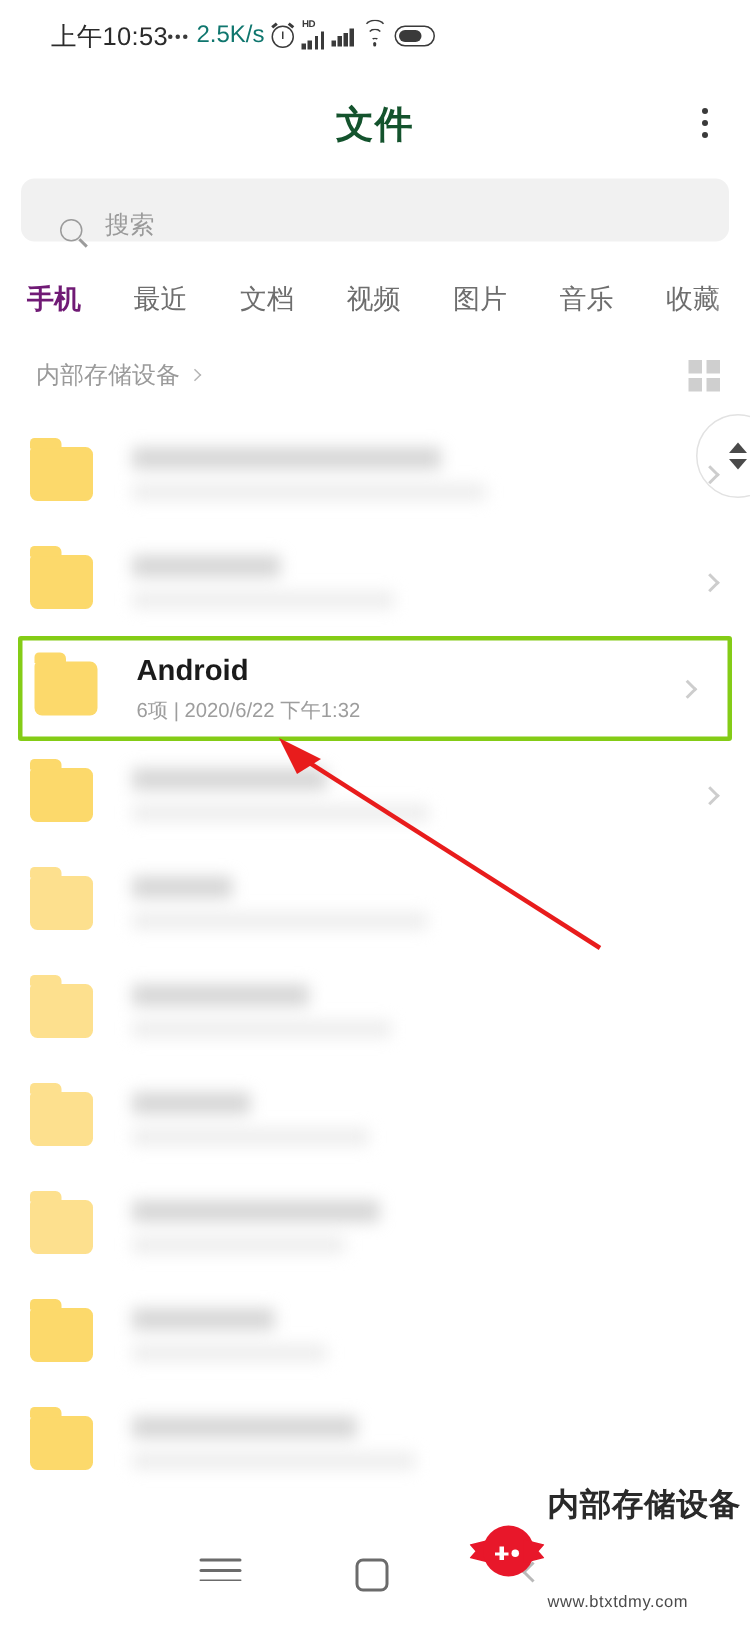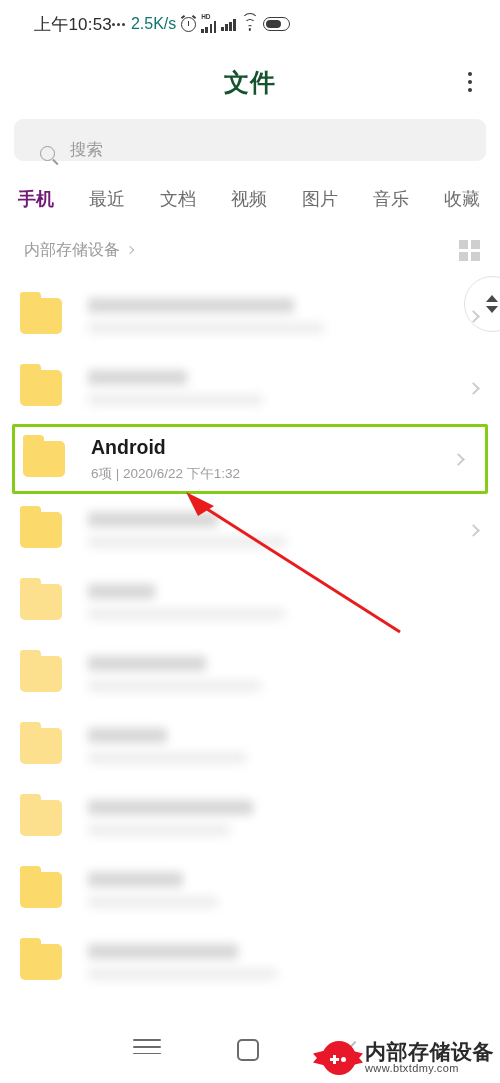--- a/index.html
+++ b/index.html
@@ -182,21 +182,21 @@
     position:absolute; top:9px; width:14px; height:16px; background:#e8172a;
   }
   .candy .wl{ left:0; clip-path:polygon(100% 0,100% 100%,0 78%,28% 50%,0 22%); }
   .candy .wr{ left:36px; clip-path:polygon(0 0,0 100%,100% 78%,72% 50%,100% 22%); }
   .candy .cross{ position:absolute; left:17px; top:14px; width:9px; height:9px; }
   .candy .cross:before{ content:""; position:absolute; left:3.4px; top:0; width:2.2px; height:9px; background:#fff; }
   .candy .cross:after{ content:""; position:absolute; left:0; top:3.4px; width:9px; height:2.2px; background:#fff; }
   .candy .pip{ position:absolute; right:13px; top:16px; width:5px; height:5px; border-radius:50%; background:#fff; }
   .wm-text{ display:flex; flex-direction:column; line-height:1.05; }
   .wm-name{ font-size:21px; font-weight:bold; color:#2a2a2a; letter-spacing:.5px; }
-  .wm-url{ font-size:11px; color:#4a4a4a; letter-spacing:.4px; }
+  .wm-url{ font-size:11px; color:#4a4a4a; letter-spacing:.4px;margin-top:48px; }
 </style>
 </head>
 <body>
 
 <div class="statusbar">
   <div class="status-time">上午10:53</div>
   <div class="status-right">
     <span class="dots3">
         <i></i>
         <i></i>

